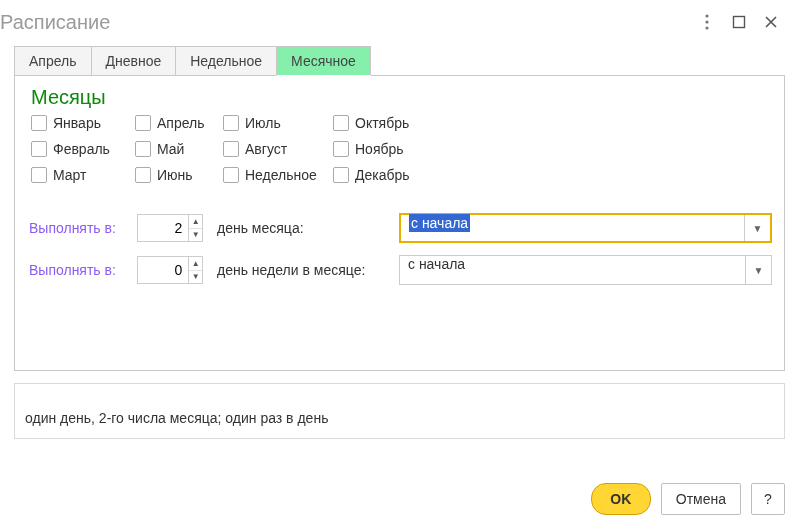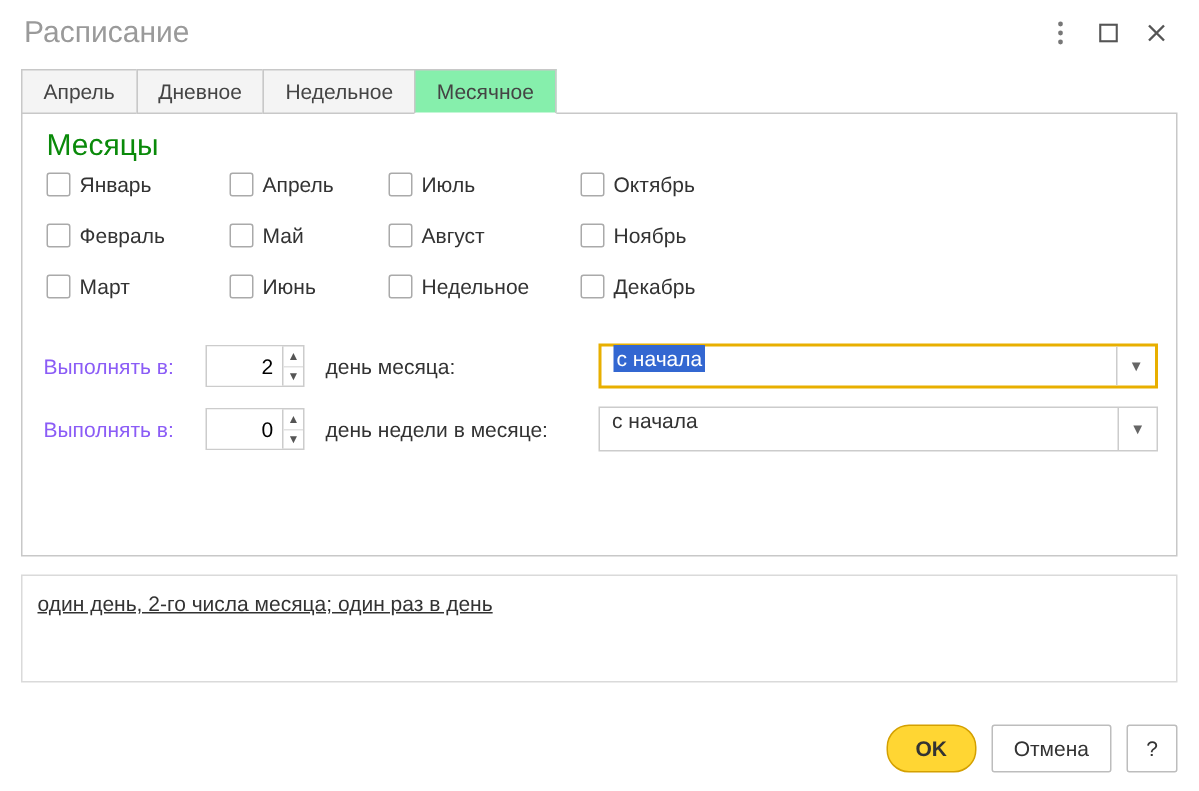--- a/index.html
+++ b/index.html
@@ -9,21 +9,21 @@
     font-size: 14px;
     color: #333;
     width: 799px;
     height: 527px;
     background: #fff;
     position: relative;
   }
   .titlebar {
     display: flex;
     align-items: center;
-    padding: 10px 16px 6px 16px;
+    padding: 10px 16px 6px 0;
   }
   .titlebar h1 {
     font-size: 20px;
     font-weight: 400;
     color: #9a9a9a;
     margin: 0;
     flex: 1;
   }
   .win-btn {
     width: 24px; height: 24px;
@@ -65,21 +65,20 @@
     color: #0a8a0a;
     font-size: 20px;
     margin: 0 0 6px 4px;
   }
   .months-grid {
     display: grid;
     grid-template-columns: 104px 88px 110px 104px;
     row-gap: 10px;
     column-gap: 0;
     margin-left: 4px;
-    gap: 18px;
   }
   .chk {
     display: flex; align-items: center; gap: 6px;
     cursor: pointer;
   }
   .chk-box {
     width: 16px; height: 16px; border: 1px solid #aaa; background: #fff;
     border-radius: 2px;
   }
   .row {
@@ -138,24 +137,23 @@
   }
   .combo .drop {
     width: 26px; height: 100%;
     border-left: 1px solid #ccc;
     display: flex; align-items: center; justify-content: center;
     color: #666; font-size: 10px;
   }
   .summary-box {
     margin: 12px 14px 0 14px;
     border: 1px solid #dadada;
-    padding: 10px 10px;
-    height: 72px;
+    padding: 26px 10px;
+    height: 56px;
     color: #333;
-    text-decoration: underline;
   }
   .footer {
     position: absolute;
     right: 14px;
     bottom: 12px;
     display: flex;
     gap: 10px;
   }
   .btn {
     height: 32px;

